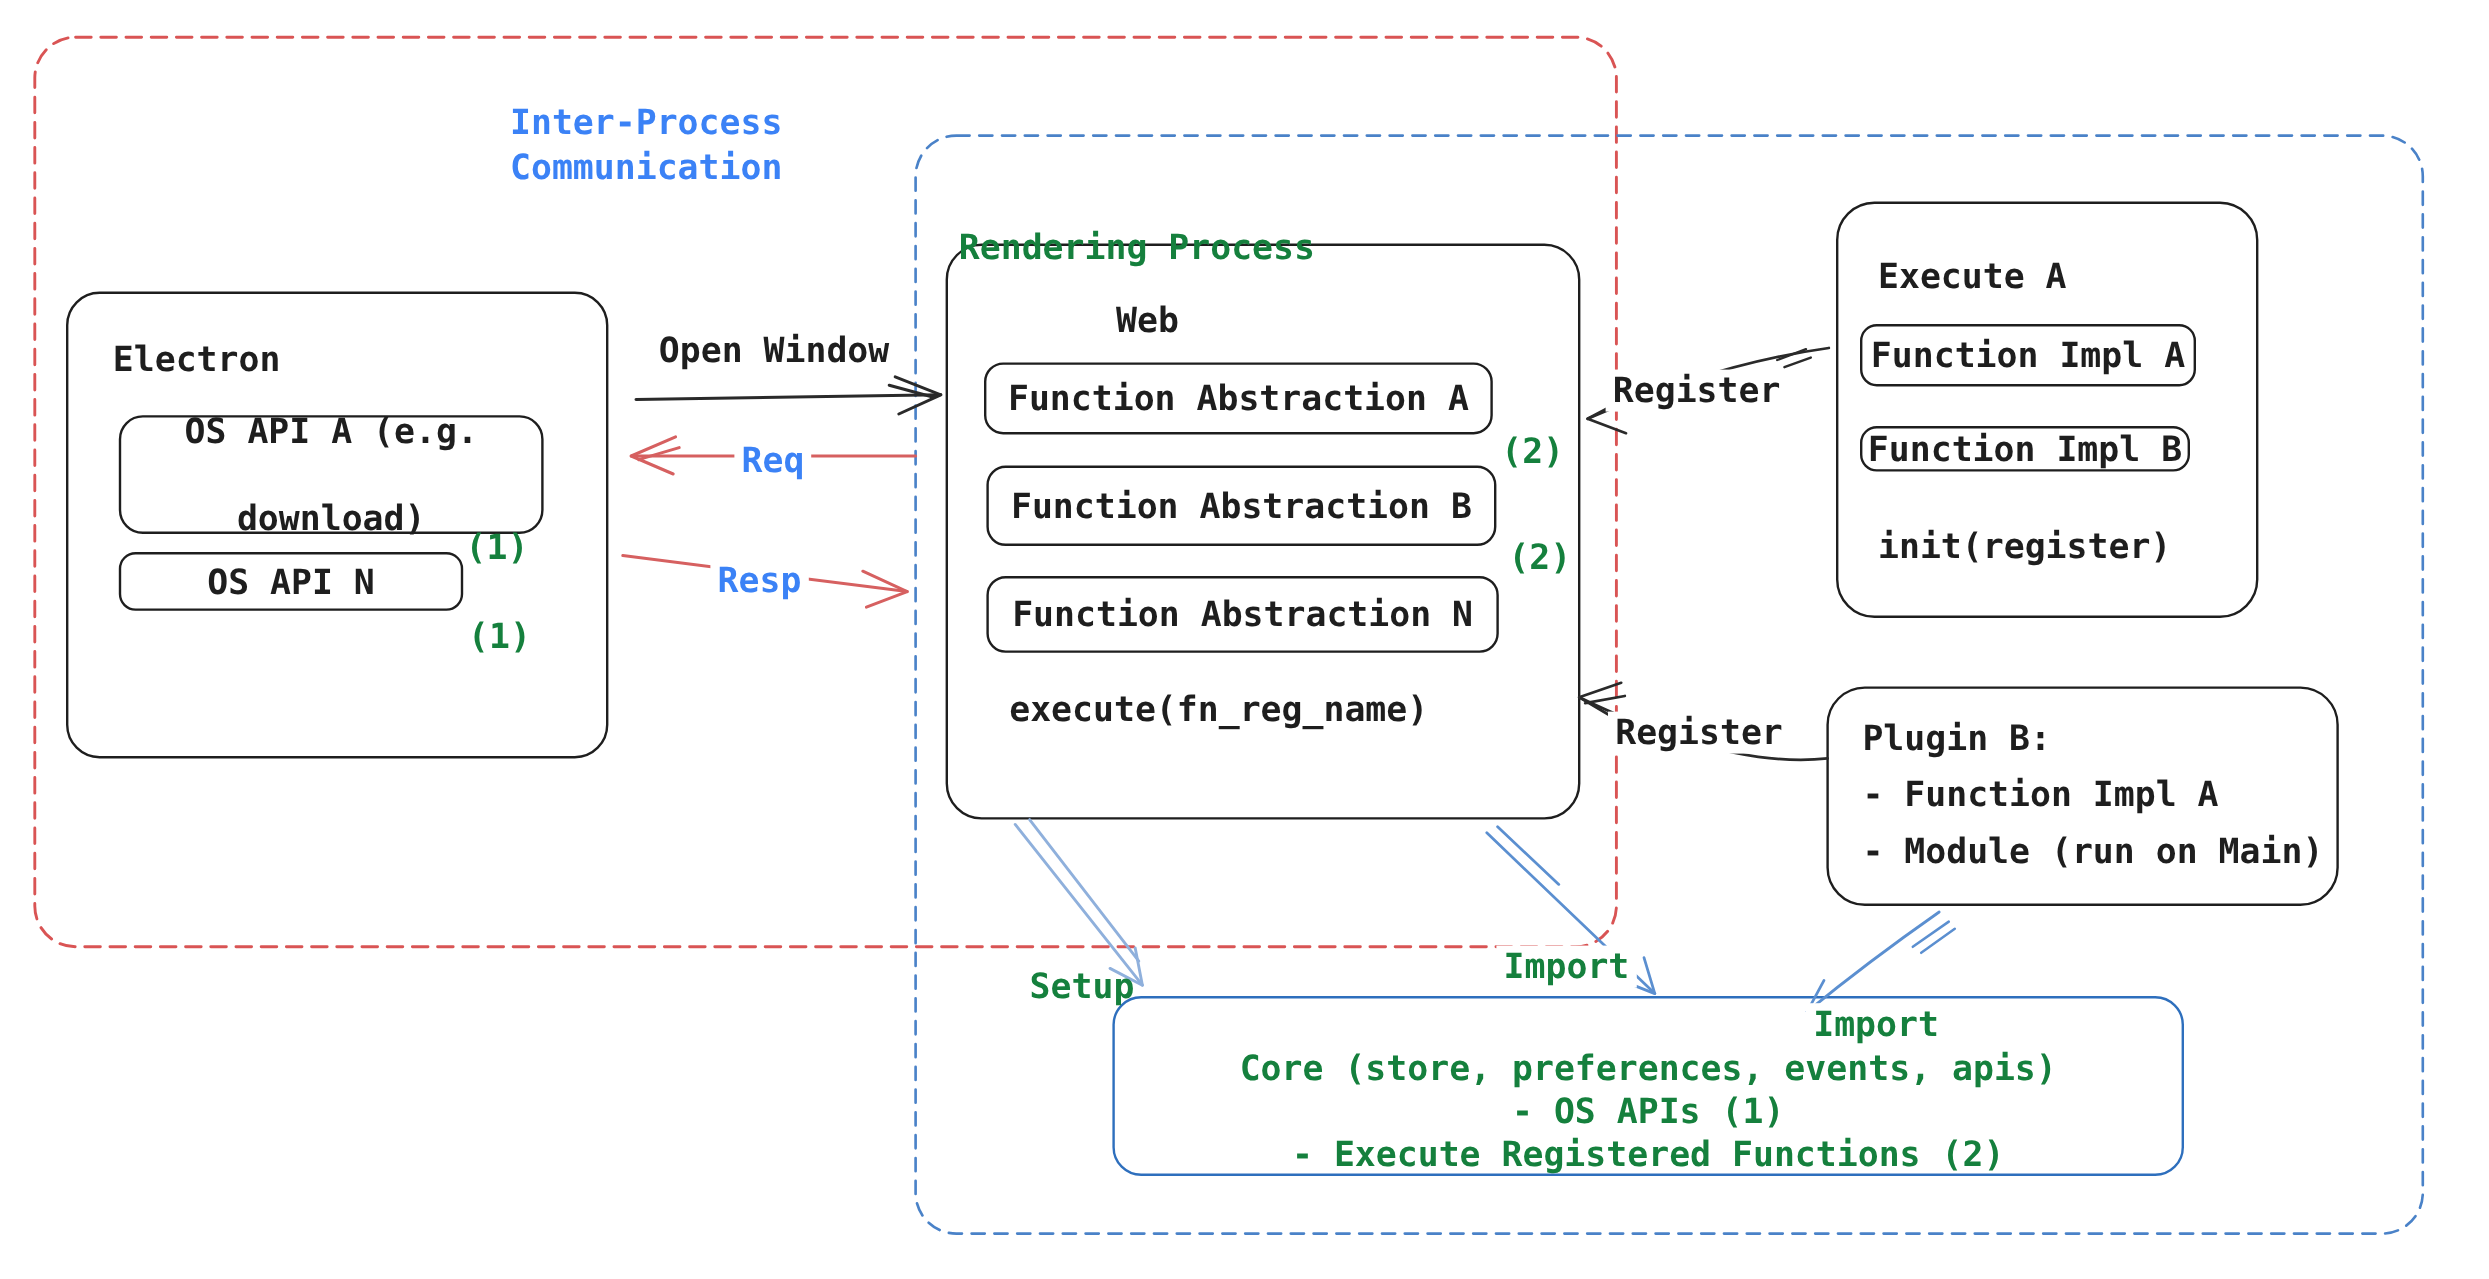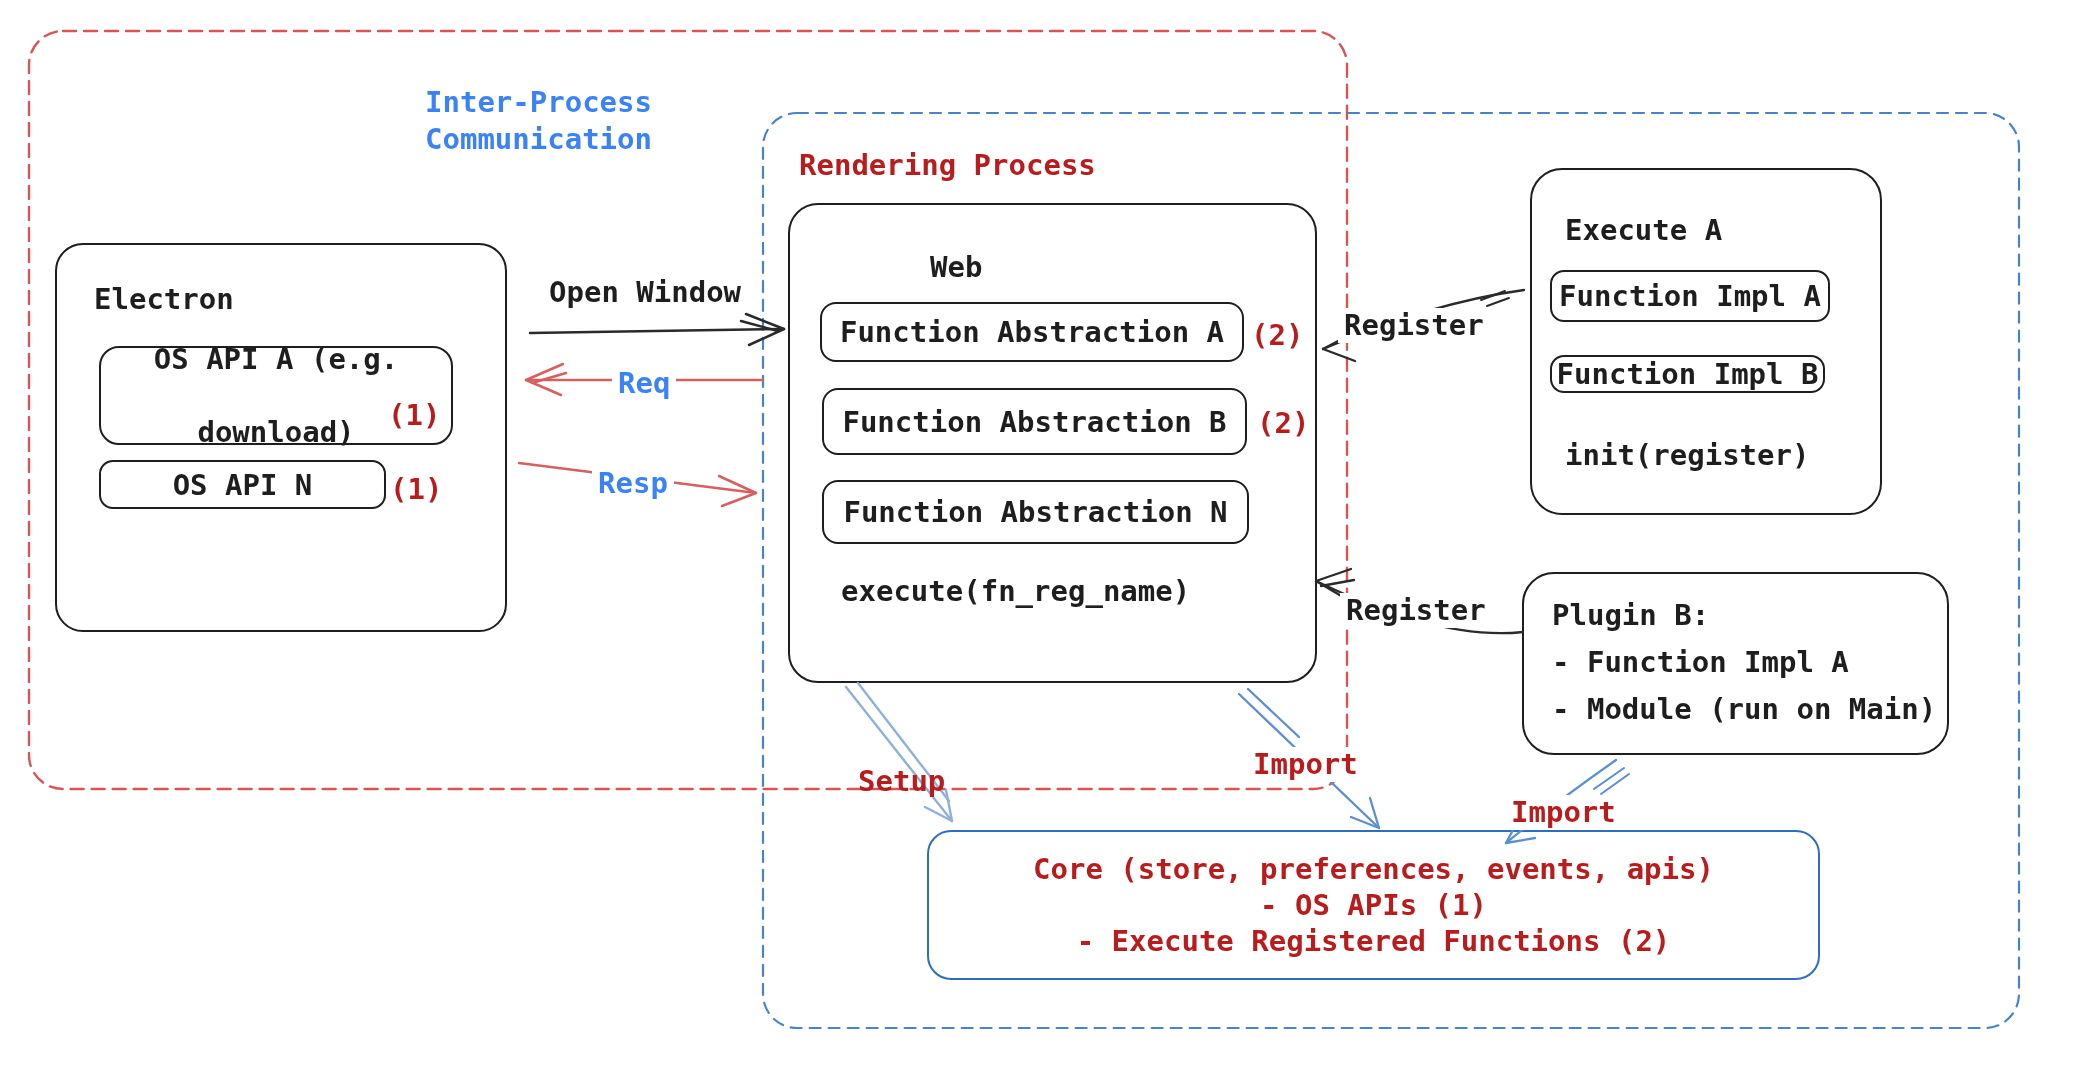--- a/index.html
+++ b/index.html
@@ -31,21 +31,21 @@
   .box.inner { border-width: 2px; z-index: 2; }
   .box.blue-box { border-color: #2e6fbd; }
   .label {
     position: absolute;
     z-index: 4;
     white-space: nowrap;
     line-height: 1.2;
   }
   .label.masked { background: #ffffff; padding: 0 6px; }
   .red-text  { color: #3b82f6; }
-  .blue-text { color: #b91c1c; }
+  .blue-text { color: #15803d; margin-top: 41px; }
   .col-lines { display: flex; flex-direction: column; align-items: center; line-height: 33px; gap: 40px; }
   .left-lines { line-height: 47px; white-space: nowrap; }
   .center-lines { text-align: center; line-height: 36px; white-space: nowrap; }
   svg.overlay {
     position: absolute;
     left: 0; top: 0;
     z-index: 3;
     pointer-events: none;
   }
   svg .stroke { fill: none; stroke-linecap: round; stroke-linejoin: round; }

